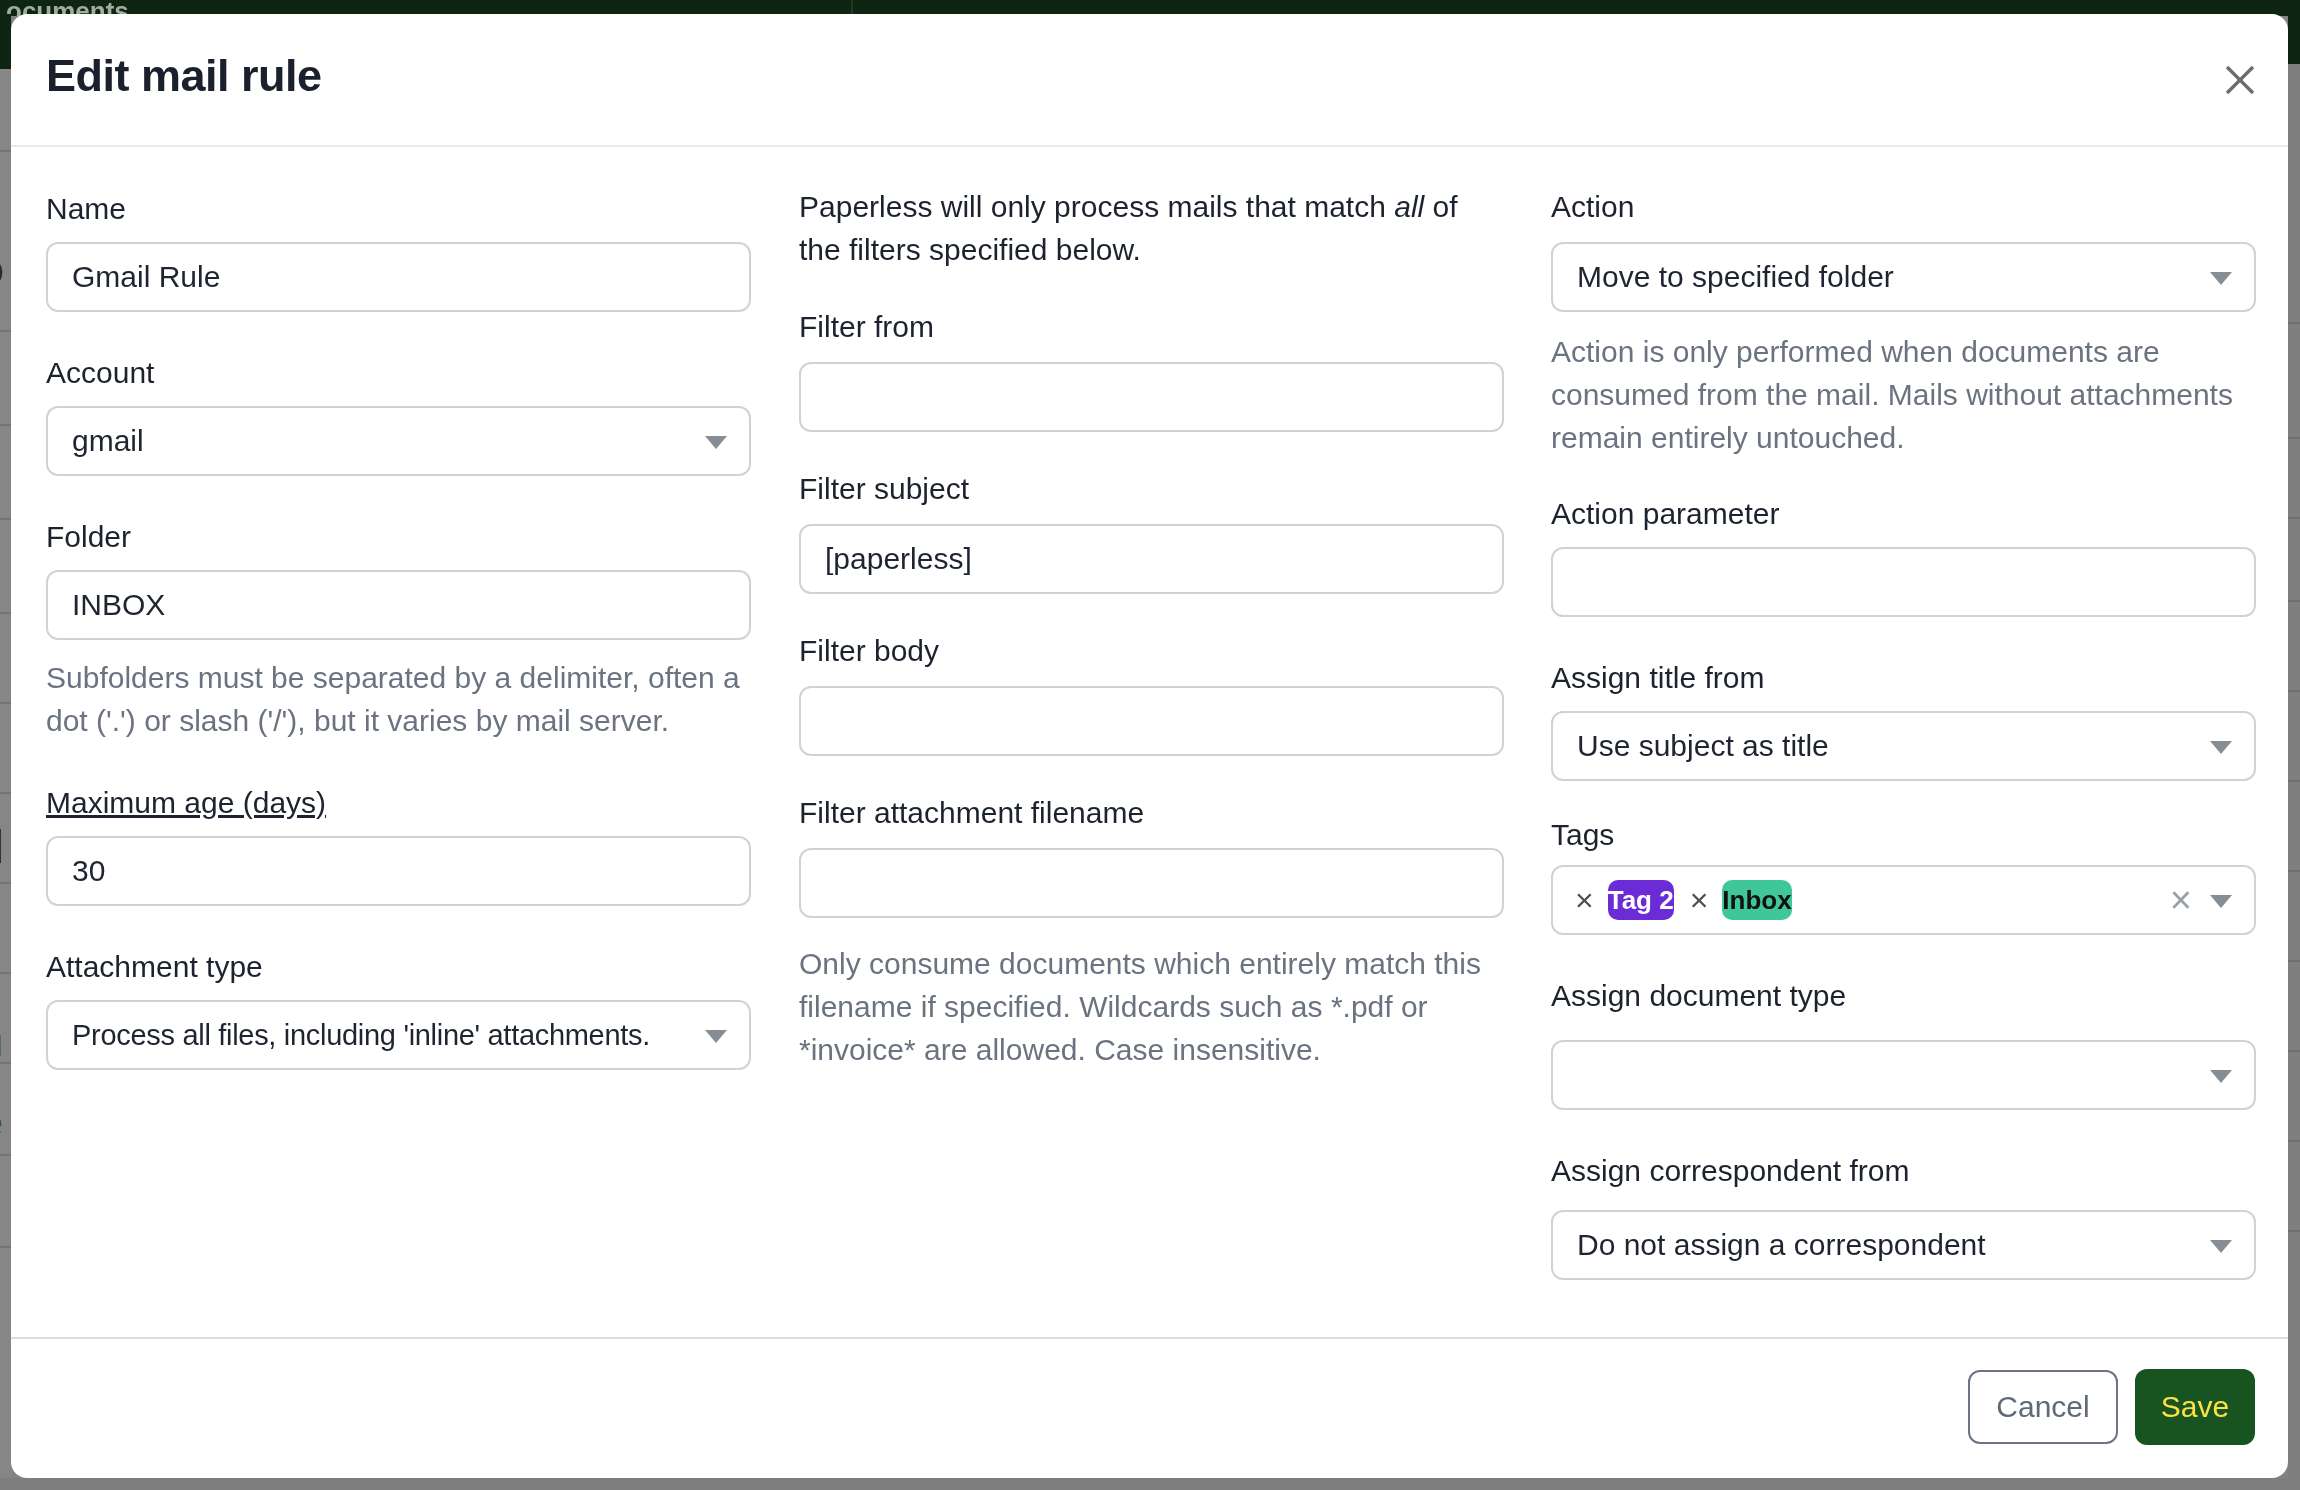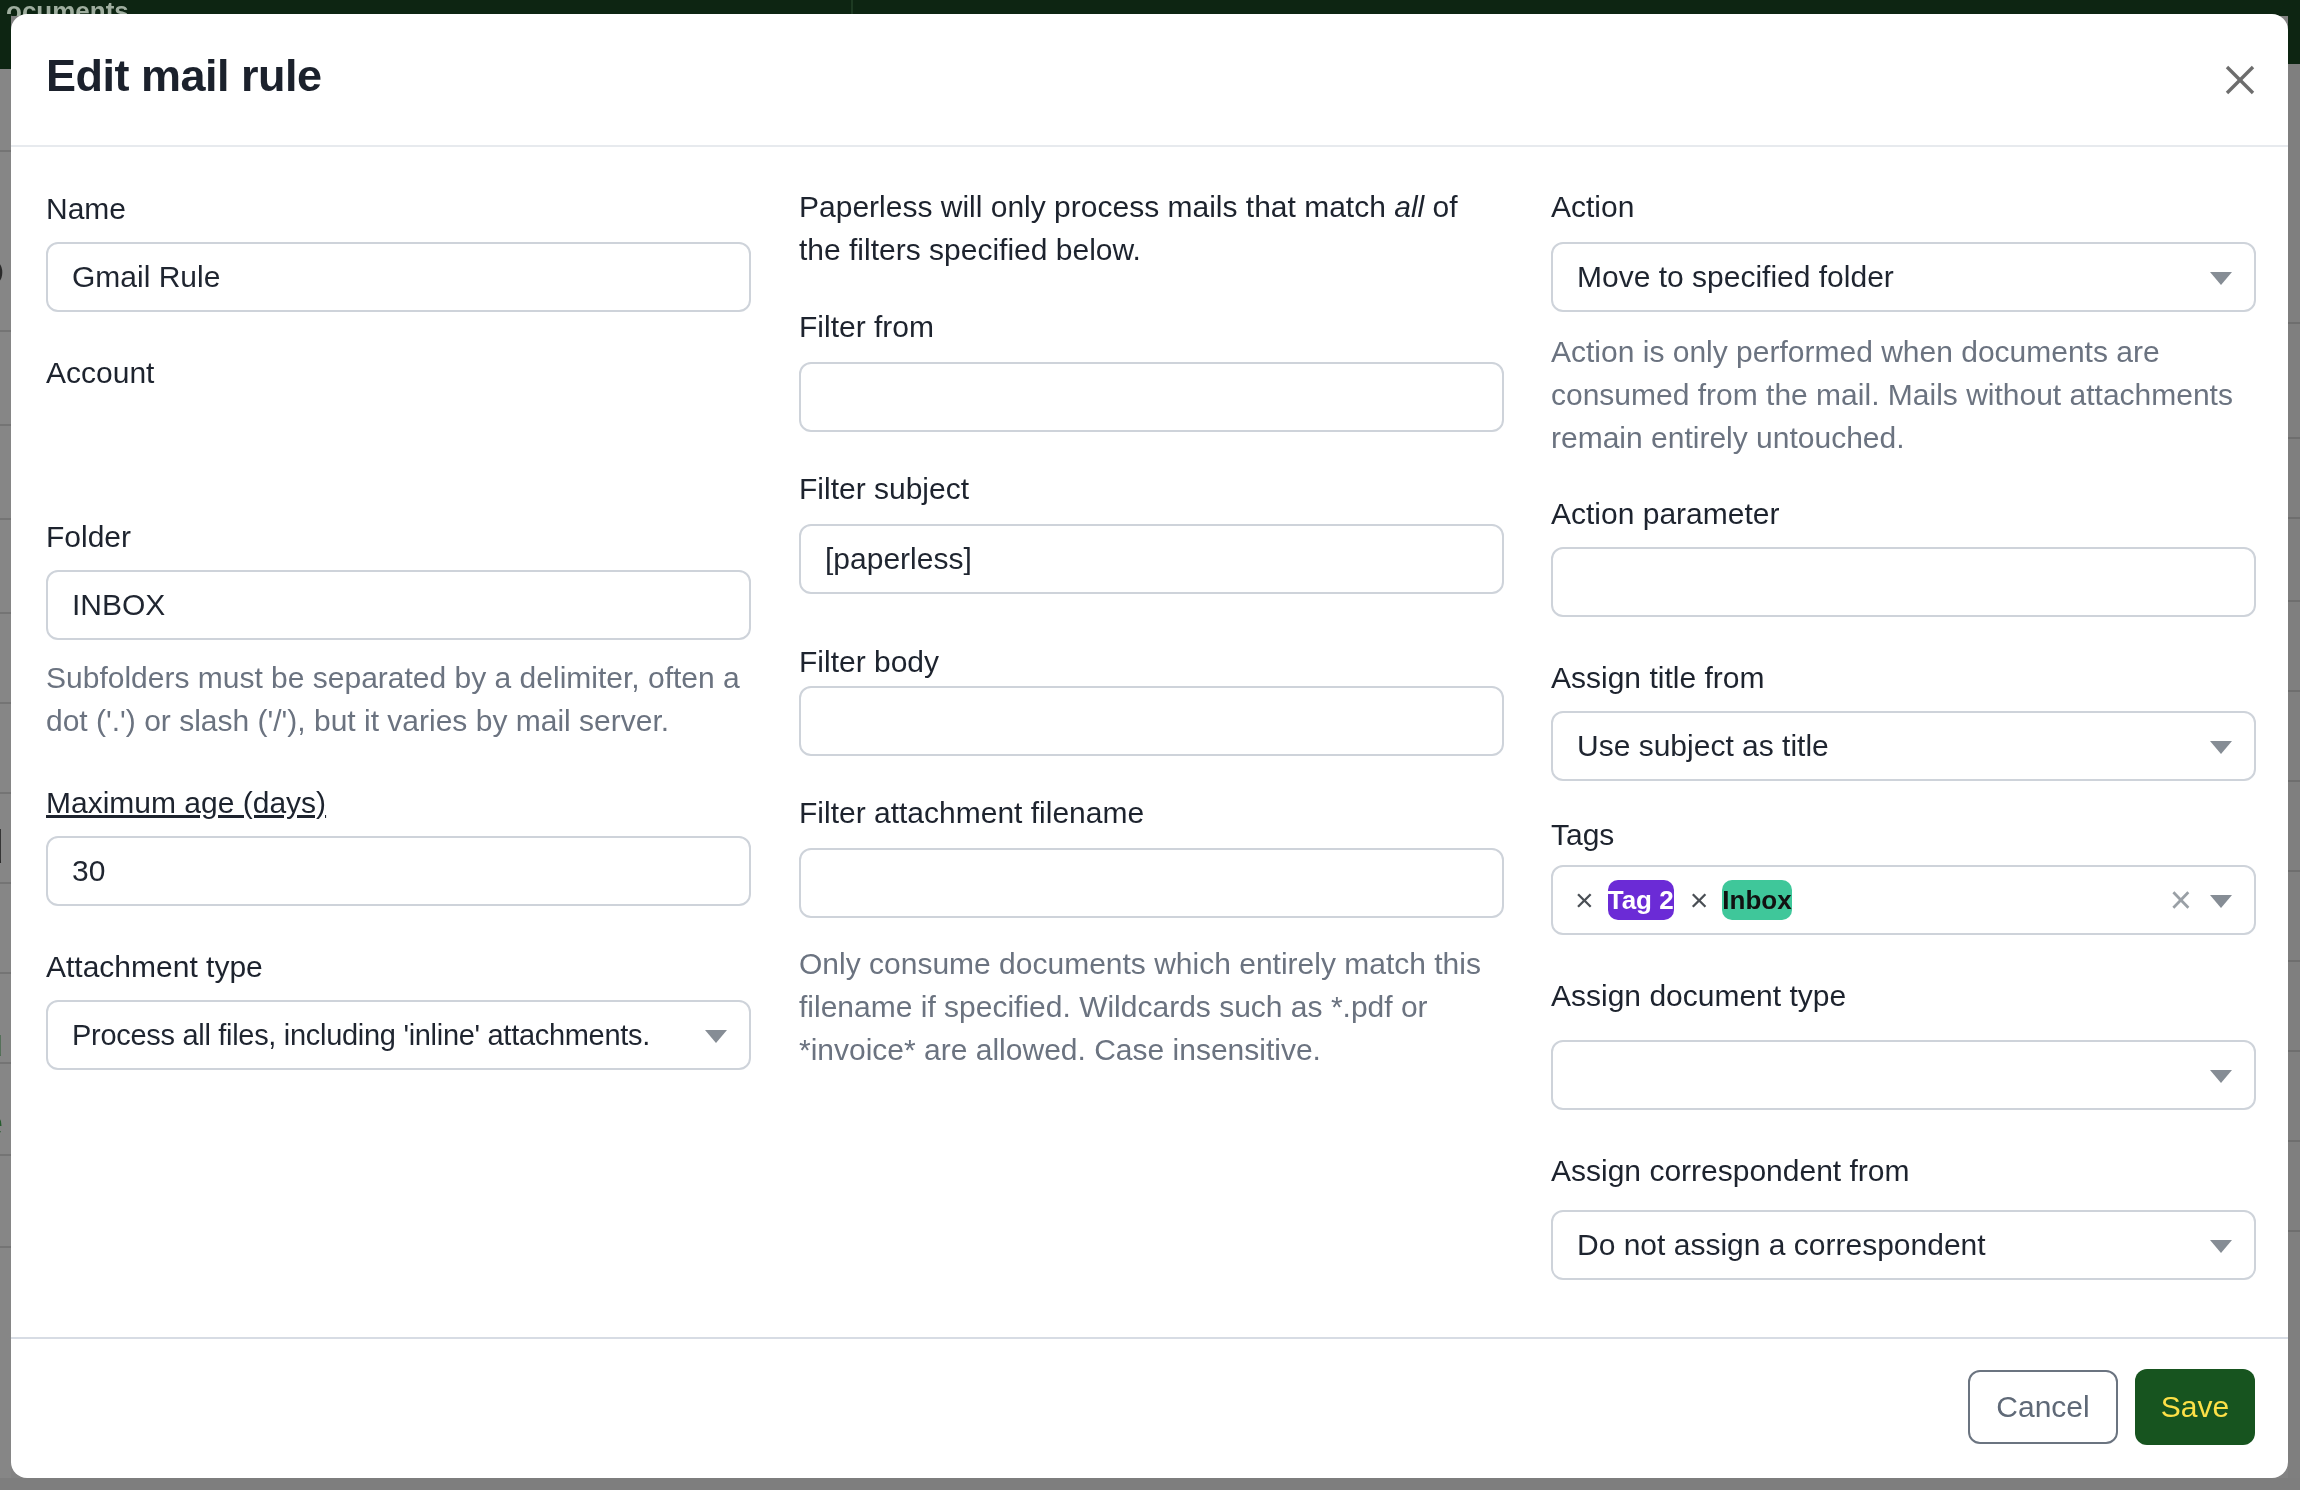--- a/index.html
+++ b/index.html
@@ -113,20 +113,24 @@
             <line x1="30" y1="4" x2="4" y2="30" stroke="#6d6d6d" stroke-width="3.4"></line>
           </svg>
       </span>
     </button>
     <div class="header-divider"></div>
 
     <div class="label" style="left:35px; top:178px;">Name</div>
     <input class="tbox" style="left: 35px; top: 228px;" value="Gmail Rule">
 
     <div class="label" style="left:35px; top:342px;">Account</div>
+    <div class="tbox selectbox" style="left:35px; top:392px;">
+      <span class="value">gmail</span>
+      <span class="caret"></span>
+    </div>
 
     <div class="label" style="left:35px; top:506px;">Folder</div>
     <input class="tbox" style="left: 35px; top: 556px;" value="INBOX">
     <div class="hint" style="left:35px; top:642px; width:705px;">Subfolders must be separated by a delimiter, often a dot ('.') or slash ('/'), but it varies by mail server.</div>
 
     <div class="label" style="left:35px; top:772px;text-decoration:underline;">Maximum age (days)</div>
     <input class="tbox" style="left: 35px; top: 822px;" value="30">
 
     <div class="label" style="left:35px; top:936px;">Attachment type</div>
     <div class="tbox selectbox" style="left:35px; top:986px; padding-right:56px;">
@@ -137,21 +141,21 @@
     <div class="intro" style="left:788px; top:171px; width:705px;">
       <span>Paperless will only process mails that match </span><em>all</em><span> of the filters specified below.</span>
     </div>
 
     <div class="label" style="left:788px; top:296px;">Filter from</div>
     <input class="tbox" style="left: 788px; top: 348px;" value="">
 
     <div class="label" style="left:788px; top:458px;">Filter subject</div>
     <input class="tbox" style="left: 788px; top: 510px;" value="[paperless]">
 
-    <div class="label" style="left:788px; top:620px;margin-top:11px;">Filter body</div>
+    <div class="label" style="left:788px; top:620px;">Filter body</div>
     <input class="tbox" style="left: 788px; top: 672px;" value="">
 
     <div class="label" style="left:788px; top:782px;">Filter attachment filename</div>
     <input class="tbox" style="left: 788px; top: 834px;" value="">
     <div class="hint" style="left:788px; top:928px; width:705px;">Only consume documents which entirely match this filename if specified. Wildcards such as *.pdf or *invoice* are allowed. Case insensitive.</div>
 
     <div class="label" style="left:1540px; top:176px;">Action</div>
     <div class="tbox selectbox" style="left:1540px; top:228px;">
       <span class="value">Move to specified folder</span>
       <span class="caret"></span>

